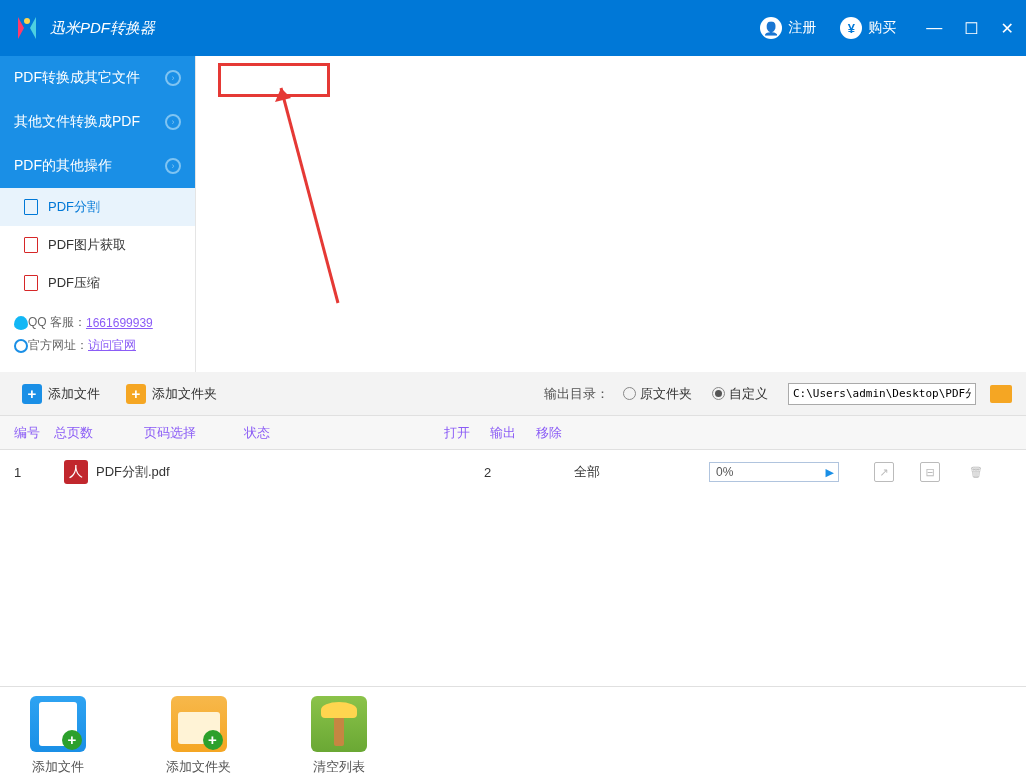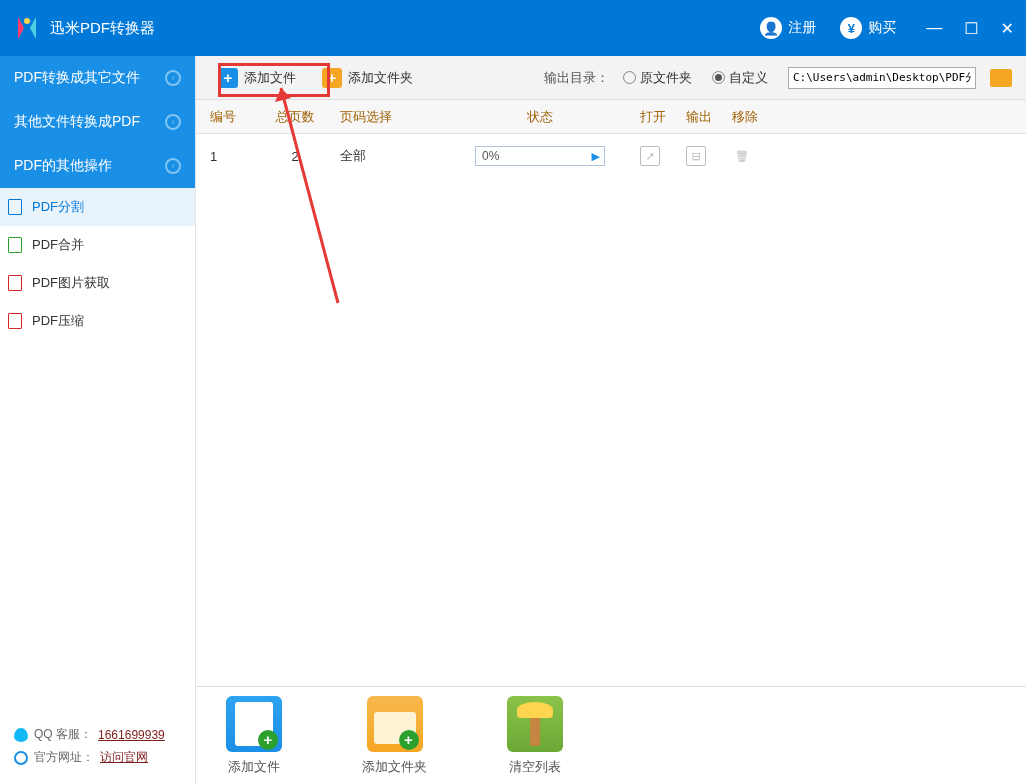--- a/index.html
+++ b/index.html
@@ -1,62 +1,62 @@
 <!DOCTYPE html>
 <html><head>
 <meta charset="utf-8">
 <style>
 * { margin: 0; padding: 0; box-sizing: border-box; }
 body { font-family: "Microsoft YaHei", sans-serif; font-size: 13px; color: #333; background: #fff; width: 1026px; height: 784px; overflow: hidden; }
 .titlebar { height: 56px; background: #0078d7; display: flex; align-items: center; padding: 0 12px; color: #fff; }
 .logo { width: 30px; height: 30px; margin-right: 8px; position: relative; }
 .logo svg { width: 100%; height: 100%; }
-.title { font-size: 15px; flex: 1; }
+.title { font-size: 15px; flex: 1; font-style: italic; }
 .tbtn { display: flex; align-items: center; gap: 6px; padding: 0 12px; height: 56px; cursor: pointer; font-size: 14px; }
 .tbtn .circ { width: 22px; height: 22px; background: #fff; border-radius: 50%; display: flex; align-items: center; justify-content: center; color: #0078d7; font-size: 13px; font-weight: bold; }
 .winctrl { display: flex; gap: 22px; margin-left: 18px; align-items: center; }
 .winctrl span { cursor: pointer; font-size: 16px; }
 .grid-icon { display: inline-grid; grid-template-columns: 9px 9px; grid-template-rows: 9px 9px; gap: 2px; }
 .grid-icon i { background: #fff; }
-.container { display: flex; height: calc(784px - 56px); }
+.container { display: flex; height: calc(784px - 56px); flex-direction: column; }
 .sidebar { width: 196px; background: #fff; border-right: 1px solid #e5e5e5; display: flex; flex-direction: column; }
 .side-cat { height: 44px; background: #1a8fe6; color: #fff; display: flex; align-items: center; padding: 0 14px; font-size: 14px; cursor: pointer; justify-content: space-between; }
 .side-cat .arr { width: 16px; height: 16px; border: 2px solid #7fc4f2; border-radius: 50%; display: flex; align-items: center; justify-content: center; font-size: 9px; color: #7fc4f2; }
-.side-item { height: 38px; display: flex; align-items: center; padding: 0 8px; gap: 10px; cursor: pointer; font-size: 13px; color: #333; }
+.side-item { height: 38px; display: flex; align-items: center; padding: 0 24px; gap: 10px; cursor: pointer; font-size: 13px; color: #333; }
 .side-item.active { background: #e8f3fc; color: #0078d7; }
 .pdf-icon { width: 14px; height: 16px; display: inline-block; position: relative; }
 .pdf-icon::before { content: ''; position: absolute; inset: 0; border: 1.5px solid currentColor; border-radius: 1px; }
 .pdf-icon.blue { color: #0078d7; }
 .pdf-icon.green { color: #2ca02c; }
 .pdf-icon.red { color: #d62728; }
 .sidebar-spacer { flex: 1; }
 .sidebar-footer { padding: 12px 14px; font-size: 12px; color: #666; }
-.sidebar-footer .row { display: flex; align-items: center; gap: 6px; margin-bottom: 6px; }
-.sidebar-footer a { color: #7f1d1d; text-decoration: underline; cursor: pointer; }
+.sidebar-footer .row { display: flex; align-items: center; margin-bottom: 6px; }
+.sidebar-footer a { color: #8b5cf6; text-decoration: underline; cursor: pointer; }
 .qq-ico { width: 14px; height: 14px; background: #12b7f5; border-radius: 50% 50% 50% 50% / 60% 60% 40% 40%; }
 .ie-ico { width: 14px; height: 14px; border: 2px solid #1a8fe6; border-radius: 50%; position: relative; }
 .main { flex: 1; display: flex; flex-direction: column; }
 .toolbar { height: 44px; background: #f3f3f3; display: flex; align-items: center; padding: 0 14px; gap: 10px; border-bottom: 1px solid #e0e0e0; }
 .tool-btn { display: flex; align-items: center; gap: 6px; cursor: pointer; padding: 4px 8px; }
 .squareicon { width: 20px; height: 20px; border-radius: 3px; display: flex; align-items: center; justify-content: center; color: #fff; font-size: 15px; font-weight: bold; }
 .squareicon.blue { background: #1a8fe6; }
 .squareicon.orange { background: #f5a623; }
 .toolbar .spacer { flex: 1; }
 .out-label { color: #555; margin-right: 4px; }
 .radio { display: inline-flex; align-items: center; gap: 4px; margin-right: 10px; cursor: pointer; }
 .radio i { width: 13px; height: 13px; border: 1.5px solid #888; border-radius: 50%; display: inline-block; position: relative; }
 .radio.checked i::after { content: ''; position: absolute; inset: 2px; background: #555; border-radius: 50%; }
 .path-input { width: 188px; height: 22px; border: 1px solid #aaa; background: #fff; font-family: Consolas, monospace; font-size: 11px; padding: 0 4px; }
 .folder-btn { width: 22px; height: 18px; background: #f5a623; border-radius: 2px; cursor: pointer; margin-left: 4px; }
-.table-head { height: 34px; background: #f7f7f7; border-bottom: 1px solid #e0e0e0; display: flex; align-items: center; padding: 0 14px; font-size: 13px; color: #a16207; }
+.table-head { height: 34px; background: #f7f7f7; border-bottom: 1px solid #e0e0e0; display: flex; align-items: center; padding: 0 14px; font-size: 13px; color: #8b5cf6; }
 .col-num { width: 40px; }
 .col-name { flex: 1; padding-left: 70px; }
-.col-pages { width: 90px; text-align: center; }
+.col-pages { width: 90px; }
 .col-range { width: 100px; text-align: left; }
-.col-status { width: 200px; text-align: center; }
+.col-status { width: 200px; }
 .col-open, .col-out, .col-del { width: 46px; text-align: left; }
 .table-row { height: 44px; display: flex; align-items: center; padding: 0 14px; font-size: 13px; }
 .pdf-file-icon { width: 24px; height: 24px; background: #c1272d; border-radius: 3px; display: flex; align-items: center; justify-content: center; color: #fff; font-size: 10px; margin-right: 8px; position: relative; }
 .pdf-file-icon::before { content: '人'; font-size: 14px; }
 .progress { width: 130px; height: 20px; border: 1px solid #b0c4de; background: #fff; position: relative; display: flex; align-items: center; }
 .progress span { padding-left: 6px; font-size: 12px; color: #555; }
 .progress .play { position: absolute; right: 4px; color: #1a8fe6; font-size: 11px; }
 .action-ico { width: 20px; height: 20px; border: 1.5px solid #bbb; border-radius: 2px; display: inline-flex; align-items: center; justify-content: center; color: #bbb; cursor: pointer; font-size: 11px; }
 .action-ico.trash { border: none; }
 .bottom-bar { height: 98px; border-top: 1px solid #e0e0e0; display: flex; align-items: center; padding: 0 30px; gap: 80px; }
@@ -117,24 +117,20 @@
     </div>
     <div class="side-cat">
       <span>PDF的其他操作</span>
       <span class="arr">›</span>
     </div>
     <div class="side-item active">
       <span class="pdf-icon blue"></span>
       <span>PDF分割</span>
     </div>
     <div class="side-item">
-      <span class="pdf-icon green"></span>
-      <span>PDF合并</span>
-    </div>
-    <div class="side-item">
       <span class="pdf-icon red"></span>
       <span>PDF图片获取</span>
     </div>
     <div class="side-item">
       <span class="pdf-icon red"></span>
       <span>PDF压缩</span>
     </div>
     <div class="sidebar-spacer"></div>
     <div class="sidebar-footer">
       <div class="row">
@@ -179,20 +175,24 @@
       <div class="col-pages">总页数</div>
       <div class="col-range">页码选择</div>
       <div class="col-status">状态</div>
       <div class="col-open">打开</div>
       <div class="col-out">输出</div>
       <div class="col-del">移除</div>
     </div>
 
     <div class="table-row">
       <div class="col-num">1</div>
+      <div class="col-name" style="display:flex;align-items:center;padding-left:10px;">
+        <span class="pdf-file-icon"></span>
+        <span>PDF分割.pdf</span>
+      </div>
       <div class="col-pages">2</div>
       <div class="col-range">全部</div>
       <div class="col-status" style="display:flex;justify-content:center;">
         <div class="progress">
           <span>0%</span>
           <span class="play">▶</span>
         </div>
       </div>
       <div class="col-open"><span class="action-ico">↗</span></div>
       <div class="col-out"><span class="action-ico">⊟</span></div>

